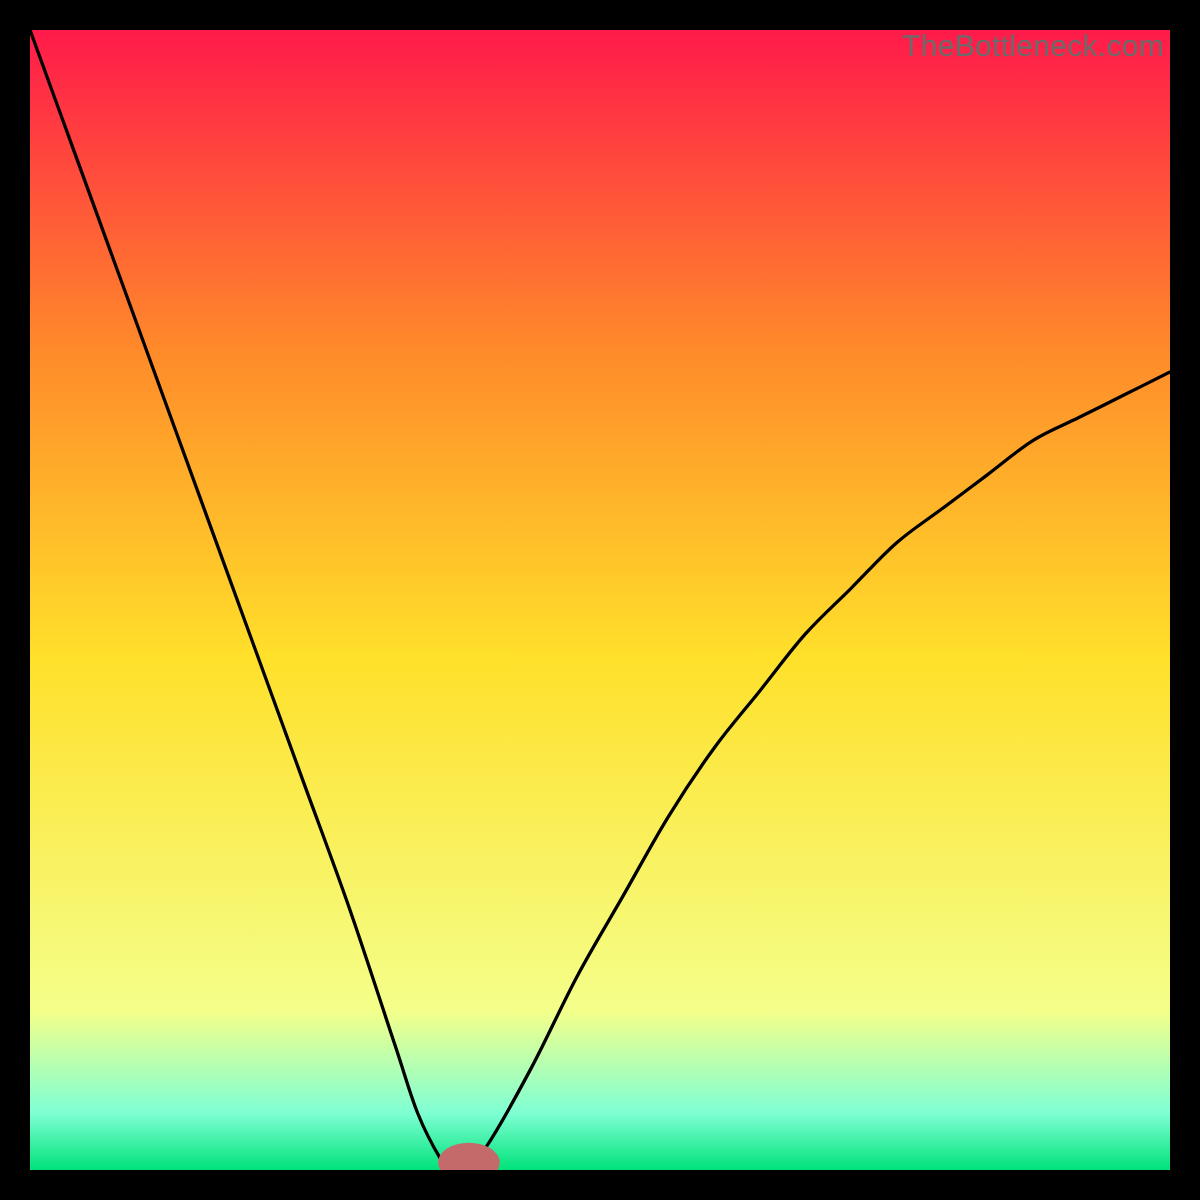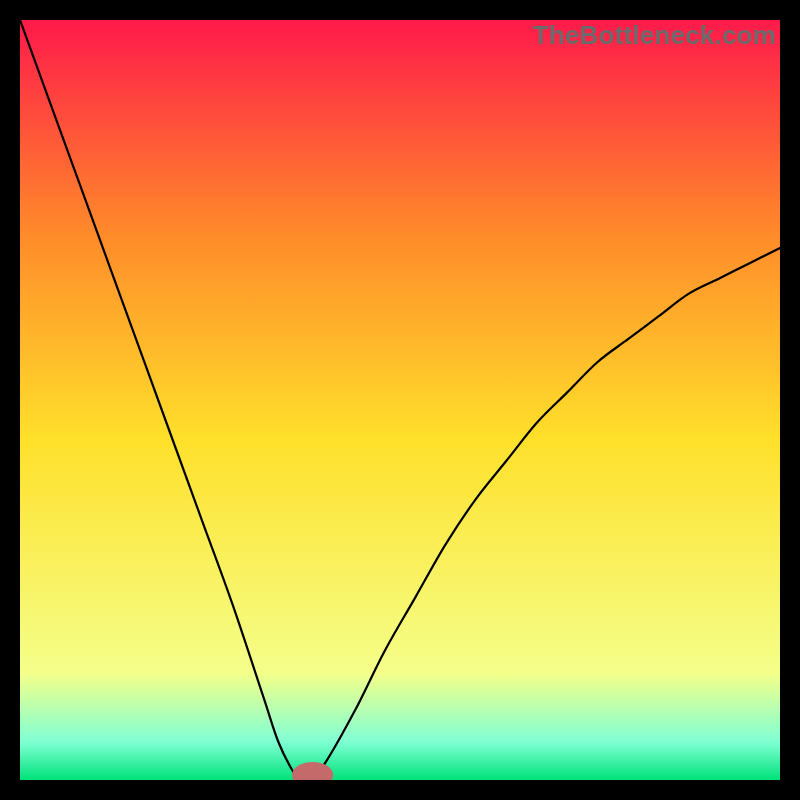--- a/index.html
+++ b/index.html
@@ -24,22 +24,22 @@
     left: 0;
     top: 0;
     width: 760px;
     height: 760px;
   }
   .watermark {
     position: absolute;
     top: 0px;
     right: 4px;
     color: #6b6b6b;
-    font-size: 26px;
-    font-weight: 700;
+    font-size: 20px;
+    font-weight: 400;
     letter-spacing: 0.2px;
     z-index: 30;
   }
   svg {
     display: block;
   }
   .curve {
     fill: none;
     stroke: #000;
     stroke-width: 2.2;

